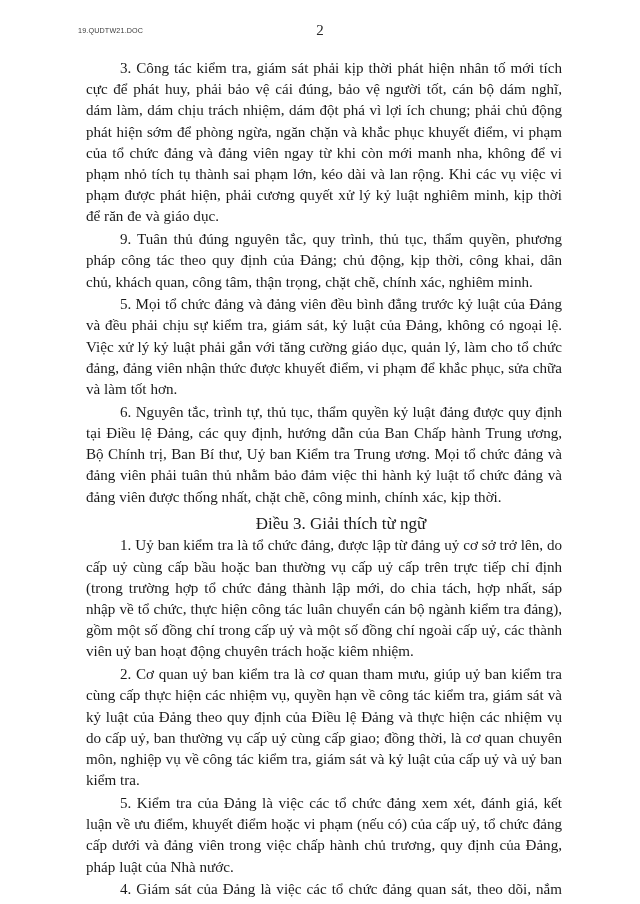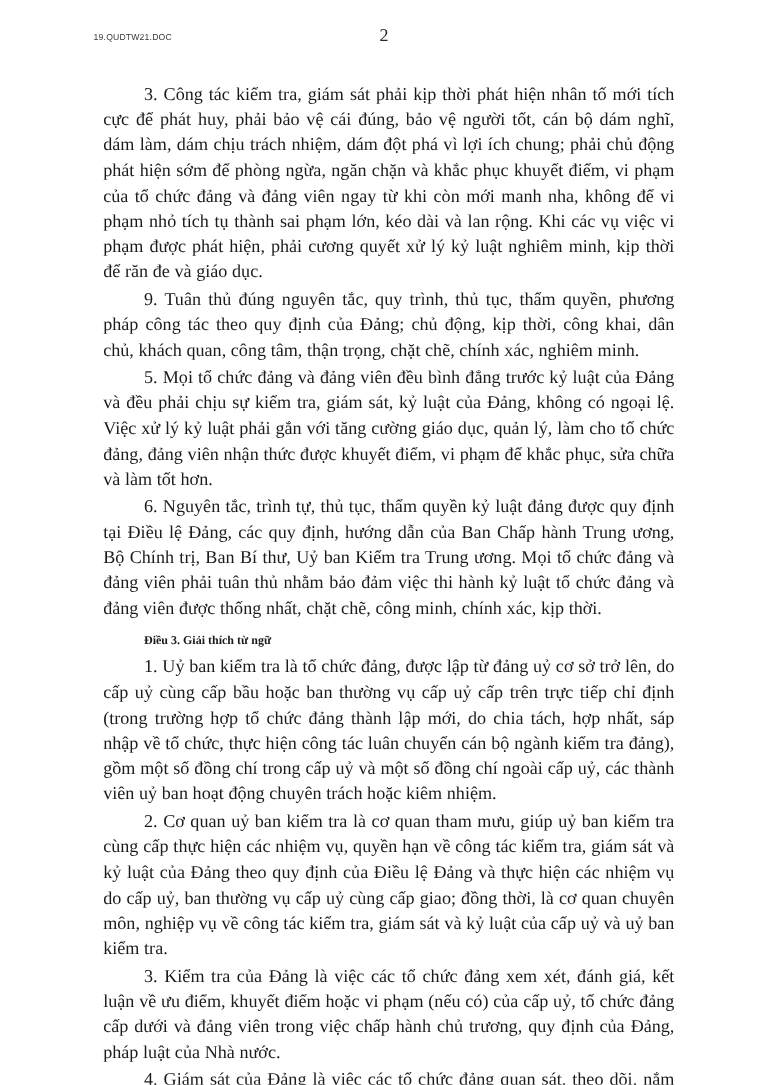--- a/index.html
+++ b/index.html
@@ -54,40 +54,40 @@
 
   
   .content {
     position: absolute;
     left: 86px;
     top: 58px;
     width: 476px;
   }
 
   p.para {
-    margin: 11px 0 0 0;
+    margin: 0 0 0 0;
     text-align: justify;
     text-justify: inter-word;
     font-size: 15.1px;
     line-height: 21.2px;
     text-indent: 34px;
     hyphens: none;
     word-spacing: 0.1px;
   }
   p.gap {
     margin-top: 1.5px;
   }
 
   h2.article-heading {
     margin: 5px 0 0 0;
-    font-size: 10px;
+    font-size: 17px;
     line-height: 21.2px;
-    font-weight: bold;
+    font-weight: normal;
     text-indent: 34px;
-    text-align: left;
+    text-align: center;
   }
 </style>
 </head>
 <body>
 
 <div class="page">
 
   <div class="header-band">
     <div class="doc-code">19.QUDTW21.DOC</div>
     <div class="page-number">2</div>
@@ -103,18 +103,18 @@
 
     <p class="para gap">6. Nguyên tắc, trình tự, thủ tục, thẩm quyền kỷ luật đảng được quy định tại Điều lệ Đảng, các quy định, hướng dẫn của Ban Chấp hành Trung ương, Bộ Chính trị, Ban Bí thư, Uỷ ban Kiểm tra Trung ương. Mọi tổ chức đảng và đảng viên phải tuân thủ nhằm bảo đảm việc thi hành kỷ luật tổ chức đảng và đảng viên được thống nhất, chặt chẽ, công minh, chính xác, kịp thời.</p>
 
     <h2 class="article-heading">Điều 3. Giải thích từ ngữ</h2>
 
 
     <p class="para gap">1. Uỷ ban kiểm tra là tổ chức đảng, được lập từ đảng uỷ cơ sở trở lên, do cấp uỷ cùng cấp bầu hoặc ban thường vụ cấp uỷ cấp trên trực tiếp chỉ định (trong trường hợp tổ chức đảng thành lập mới, do chia tách, hợp nhất, sáp nhập về tổ chức, thực hiện công tác luân chuyển cán bộ ngành kiểm tra đảng), gồm một số đồng chí trong cấp uỷ và một số đồng chí ngoài cấp uỷ, các thành viên uỷ ban hoạt động chuyên trách hoặc kiêm nhiệm.</p>
 
     <p class="para gap">2. Cơ quan uỷ ban kiểm tra là cơ quan tham mưu, giúp uỷ ban kiểm tra cùng cấp thực hiện các nhiệm vụ, quyền hạn về công tác kiểm tra, giám sát và kỷ luật của Đảng theo quy định của Điều lệ Đảng và thực hiện các nhiệm vụ do cấp uỷ, ban thường vụ cấp uỷ cùng cấp giao; đồng thời, là cơ quan chuyên môn, nghiệp vụ về công tác kiểm tra, giám sát và kỷ luật của cấp uỷ và uỷ ban kiểm tra.</p>
 
-    <p class="para gap">3. Kiểm tra của Đảng là việc các tổ chức đảng xem xét, đánh giá, kết luận về ưu điểm, khuyết điểm hoặc vi phạm (nếu có) của cấp uỷ, tổ chức đảng cấp dưới và đảng viên trong việc chấp hành chủ trương, quy định của Đảng, pháp luật của Nhà nước.</p>
+    <p class="para gap">5. Kiểm tra của Đảng là việc các tổ chức đảng xem xét, đánh giá, kết luận về ưu điểm, khuyết điểm hoặc vi phạm (nếu có) của cấp uỷ, tổ chức đảng cấp dưới và đảng viên trong việc chấp hành chủ trương, quy định của Đảng, pháp luật của Nhà nước.</p>
 
     <p class="para gap">4. Giám sát của Đảng là việc các tổ chức đảng quan sát, theo dõi, nắm bắt, xem xét, đánh giá, kết luận hoạt động nhằm kịp thời nhắc nhở để cấp uỷ,</p>
 
   </div>
 </div>
 
 </body></html>

